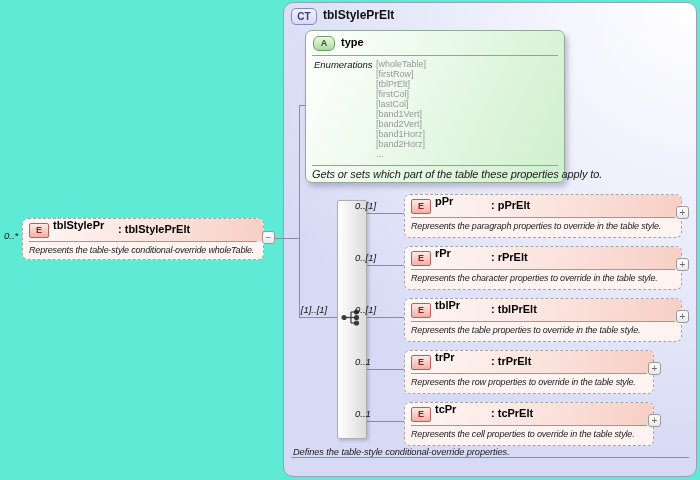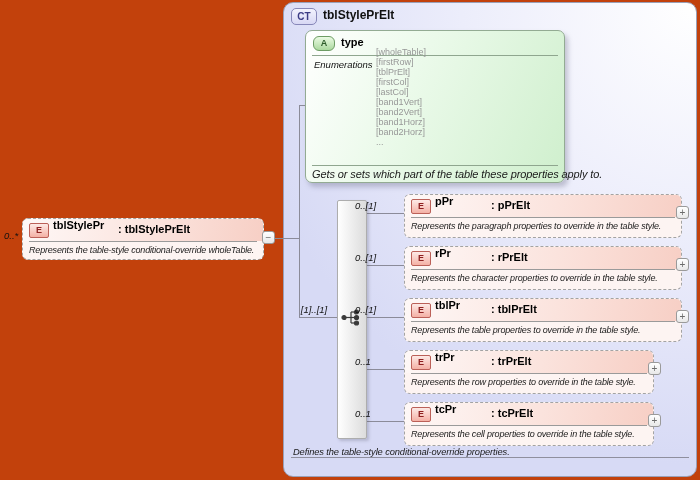--- a/index.html
+++ b/index.html
@@ -1,16 +1,16 @@
 <!DOCTYPE html>
 <html><head>
 <meta charset="utf-8">
 <style>
   html,body{margin:0;padding:0;background:#ffffff;}
-  .canvas{position:relative;width:700px;height:480px;background:#c2410c;
+  .canvas{position:relative;width:700px;height:480px;background:#5eead4;
           font-family:"Liberation Sans","DejaVu Sans",sans-serif;overflow:hidden;}
 
   .hline{position:absolute;height:1px;background:#8b8b99;}
   .vline{position:absolute;width:1px;background:#8b8b99;}
 
   
   .ct-box{position:absolute;left:283px;top:2px;width:412px;height:473px;
           border:1px solid #9aa0b8;border-radius:10px;
           background:radial-gradient(ellipse 150% 130% at 100% 0%,#ffffff 0%,#ecedfb 38%,#d7daf5 75%);}
   .ct-badge{position:absolute;left:291px;top:8px;width:24px;height:15px;line-height:15px;
@@ -27,21 +27,21 @@
           background:linear-gradient(115deg,#ffffff 0%,#ebfaea 40%,#cfefcd 100%);
           box-shadow:3px 4px 5px rgba(100,100,130,0.35);}
   .a-badge{position:absolute;left:7px;top:5px;width:20px;height:13px;line-height:13px;
           text-align:center;font-size:9px;font-weight:bold;color:#2d5c2a;
           border:1px solid #6d9c64;border-radius:6px;
           background:linear-gradient(#eafae2,#abd99f);}
   .attr-name{position:absolute;left:35px;top:5px;font-size:11px;font-weight:bold;color:#000;}
   .attr-type{position:absolute;left:71px;top:5px;font-size:11px;font-weight:bold;color:#000;}
   .attr-sep{position:absolute;left:6px;width:246px;height:1px;background:#8fa68f;}
   .enum-label{position:absolute;left:8px;top:28px;font-style:italic;font-size:9.5px;color:#111;}
-  .enum-list{position:absolute;left:70px;top:16px;}
+  .enum-list{position:absolute;left:70px;top:28px;}
   .enum-item{font-size:9px;line-height:10px;color:#979797;white-space:nowrap;}
   .attr-desc{position:absolute;left:6px;top:137px;font-style:italic;font-size:11px;
           letter-spacing:-0.1px;color:#1a1a1a;white-space:nowrap;}
 
   
   .el-box{position:absolute;height:42px;border:1px dashed #a3a3a3;border-radius:6px;
           background:#fdf4f2;}
   .el-header{position:absolute;left:0;top:0;right:0;height:22px;border-radius:5px 5px 0 0;
           background:linear-gradient(100deg,#fef8f7 0%,#fbe3dd 55%,#f7cfc5 100%);}
   .e-badge{position:absolute;left:6px;top:4px;width:18px;height:13px;line-height:13px;

